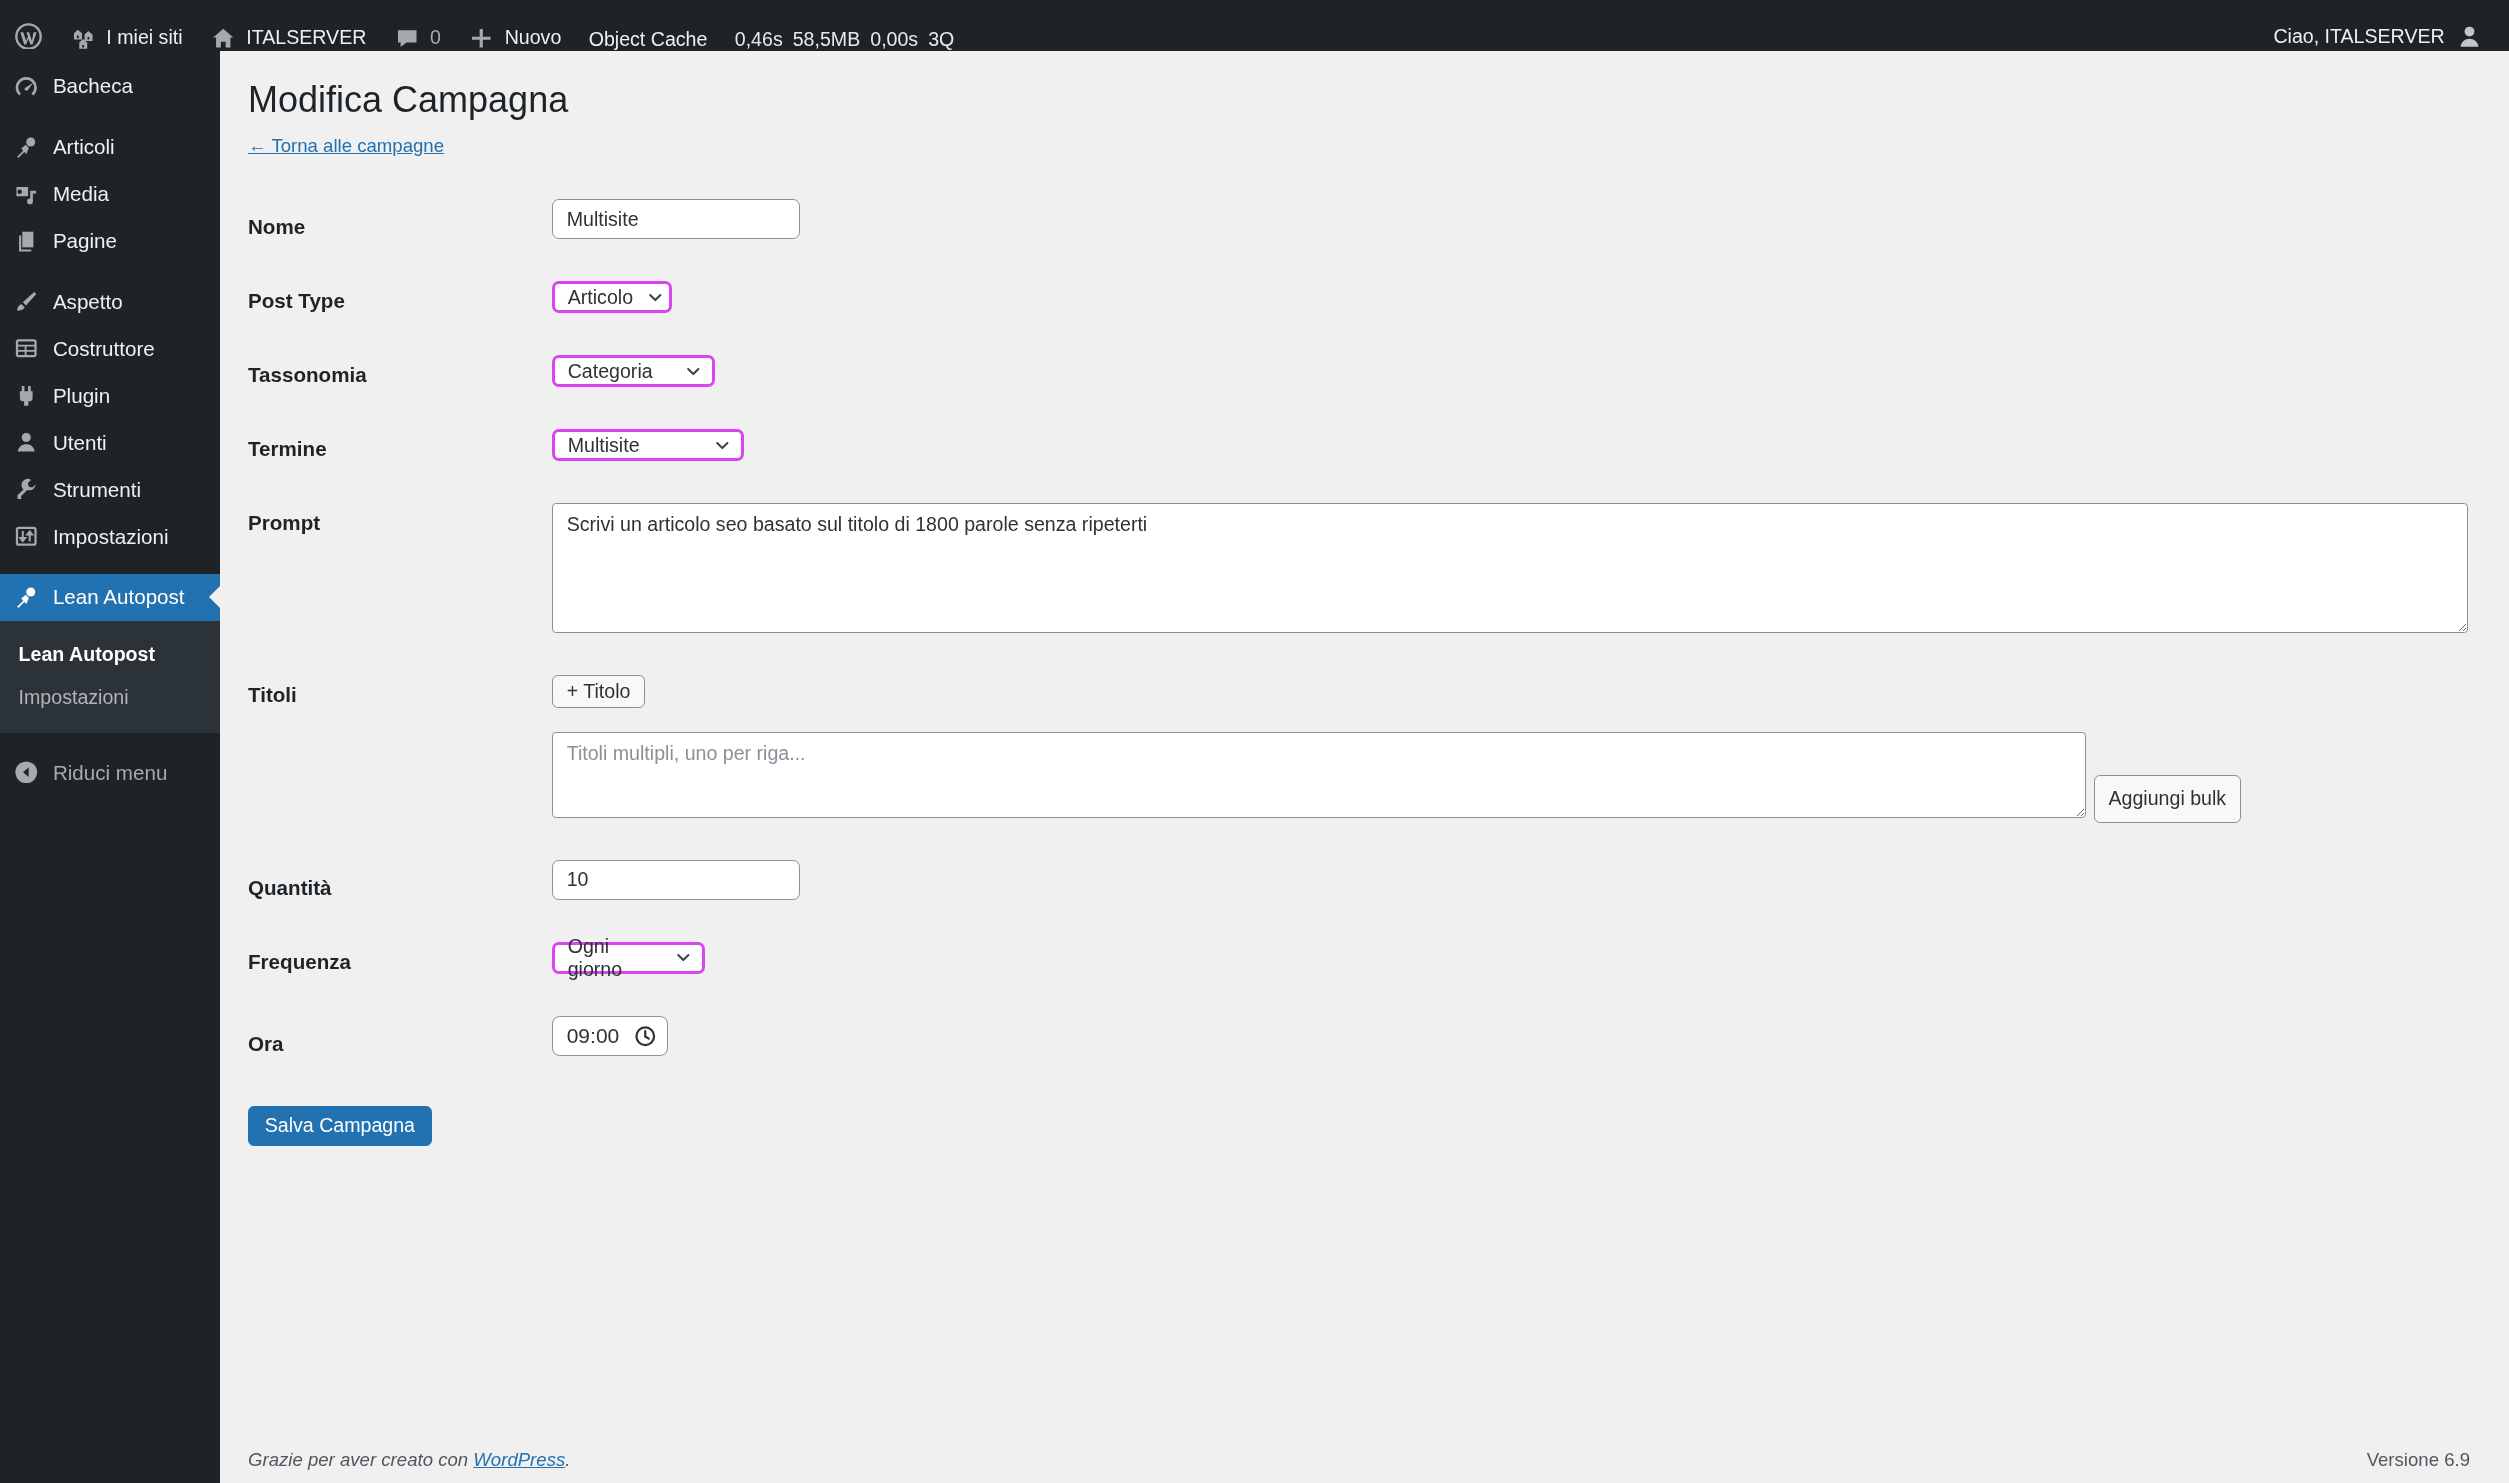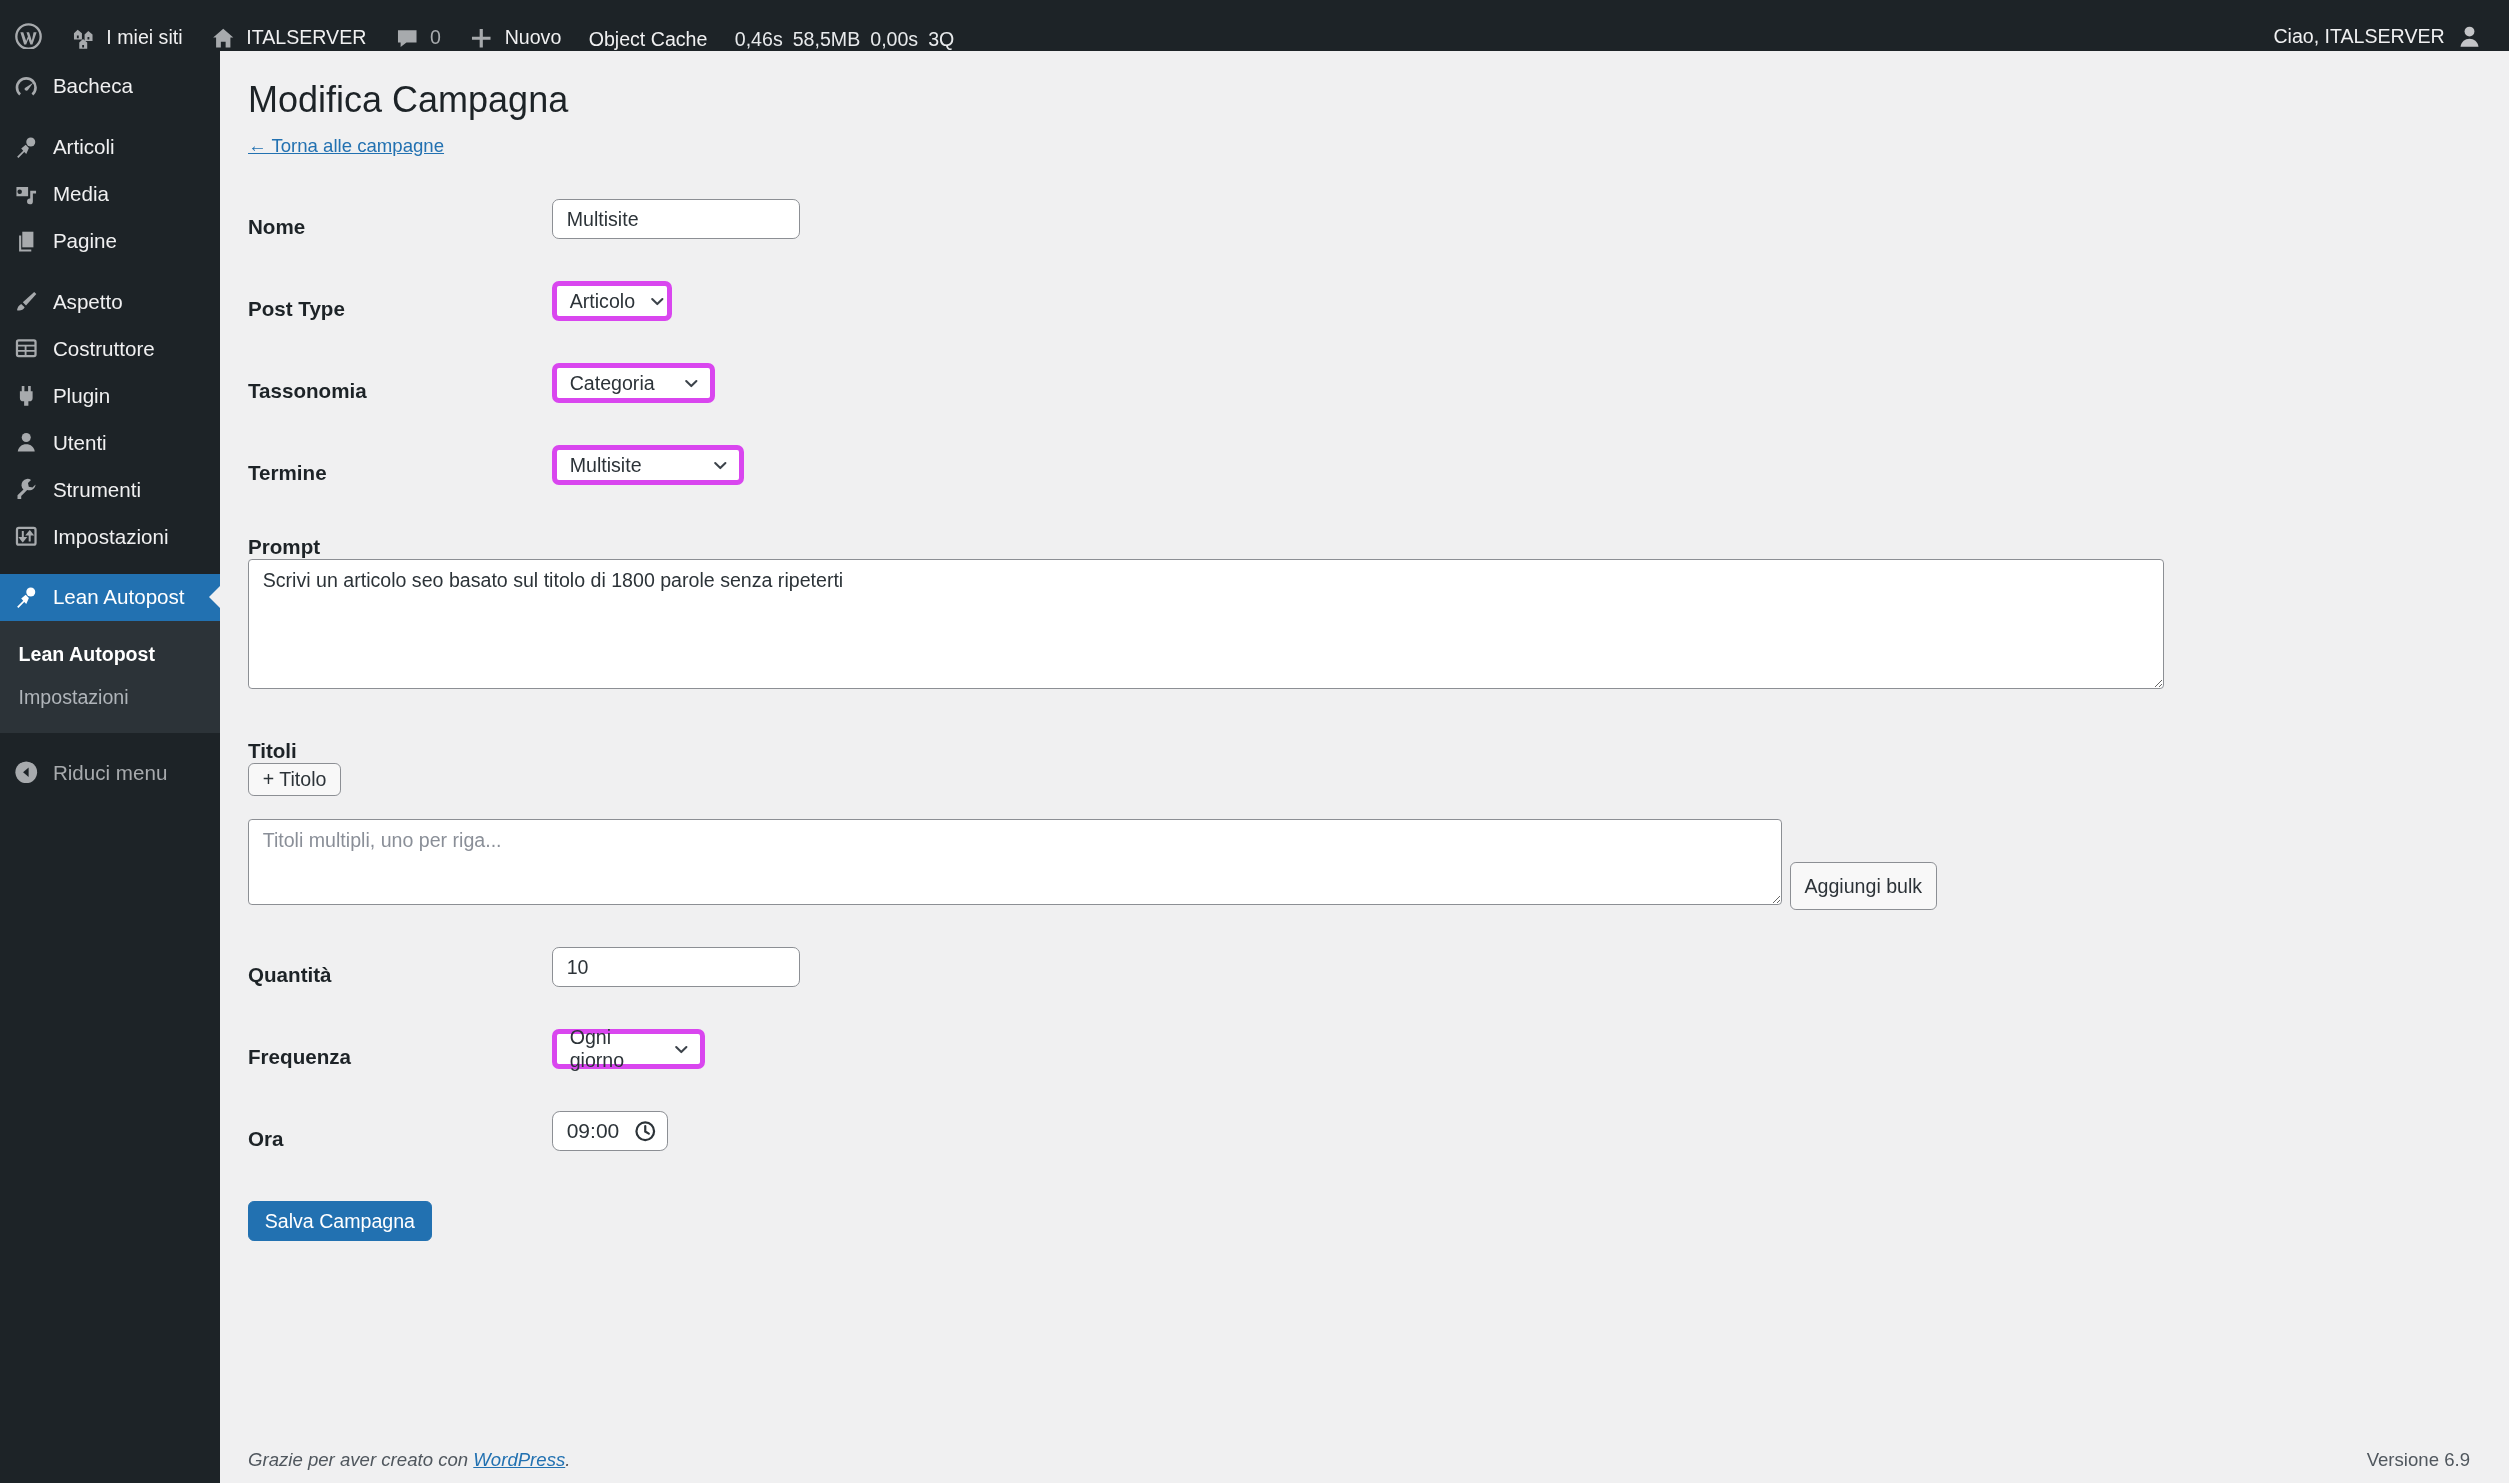--- a/index.html
+++ b/index.html
@@ -55,30 +55,30 @@
   
   .content {
     position:absolute; top:51px; left:220px; right:0; bottom:0;
     background:#f0f0f1; padding:27.4px 39px 0 28px;
   }
   .page-title { font-size:36px; font-weight:400; color:#1d2327; margin:0 0 13.7px; line-height:1.2; }
   .back-link { color:#2271b1; font-size:18.6px; text-decoration:underline; cursor:pointer; }
 
   .campaign-form { margin-top:42px; }
   .form-row { display:flex; align-items:flex-end; margin-bottom:42px; }
-  .form-row.top { align-items:flex-start;flex-direction:column; }
+  .form-row.top { align-items:flex-start; }
   .form-label { width:304px; min-width:304px; font-weight:700; font-size:20.6px; color:#1d2327; }
   .form-row.top .form-label { padding-top:7.8px; }
 
   .text-input {
     width:248px; height:40px; border:1px solid #8c8f94; border-radius:6.9px;
     background:#fff; font-size:19.6px; padding:0 13.7px; color:#2c3338; font-family:inherit;
   }
   .select-box {
-    height:40px; border:5px solid #d946ef; border-radius:6.9px; background:#fff;
+    height:32px; border:3px solid #d946ef; border-radius:6.9px; background:#fff;
     display:inline-flex; align-items:center; justify-content:space-between;
     padding:0 9.8px 0 12.7px; font-size:19.6px; color:#2c3338; cursor:pointer; gap:13px;
   }
   .select-box .chev svg { width:18.6px; height:18.6px; stroke:#3c434a; fill:none; }
   .w-posttype { width:120px; }
   .w-tassonomia { width:163px; }
   .w-termine { width:192px; }
   .w-frequenza { width:153px; }
 
   textarea {

